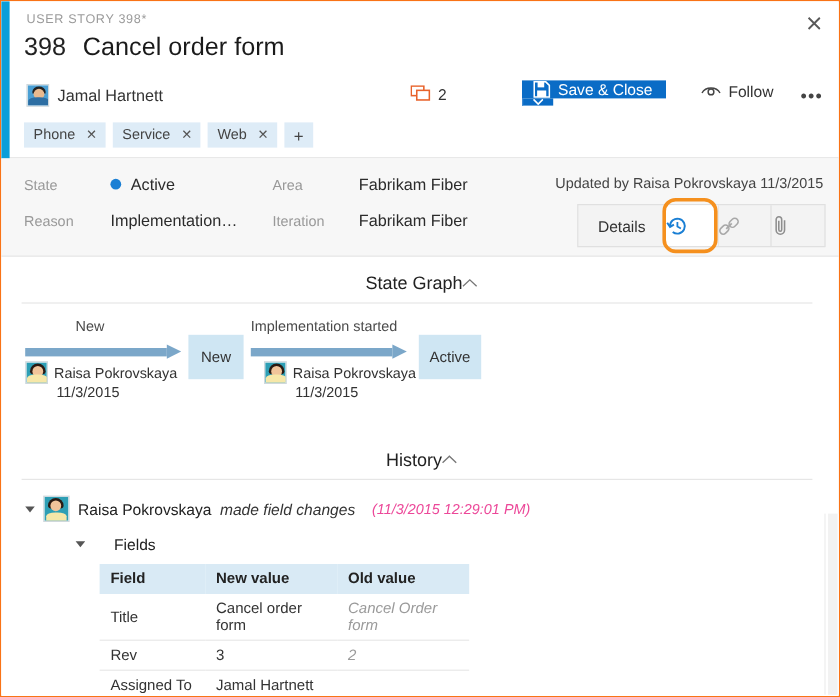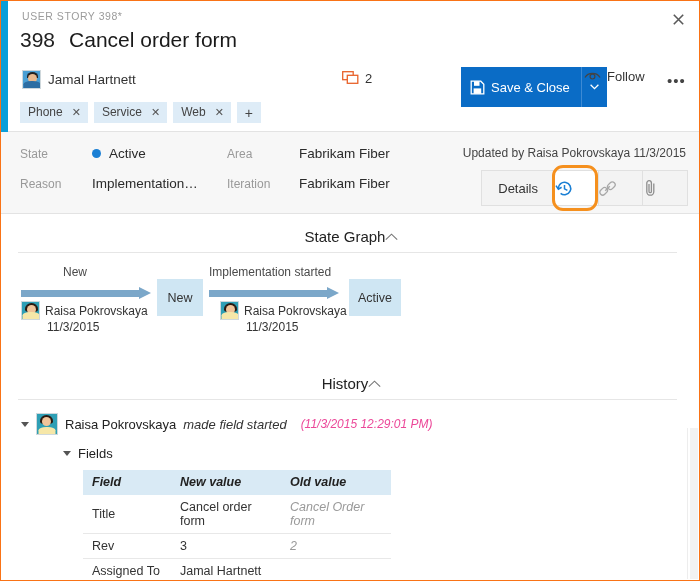--- a/index.html
+++ b/index.html
@@ -74,22 +74,22 @@
   .av-raisa .head { left:5px; top:3px; width:9px; height:9px; background:#f0c49a; }
   .av-raisa .body { width:17px; height:7px; background:#f6e7a8; }
 
   .discussion {
     position: absolute; left: 341px; top: 70px;
     display: flex; align-items: center; gap: 6px;
   }
   .discussion .cnt { font-size: 13px; color: #333; }
 
   .save-grp {
-    position: absolute; left: 460px; top: 66px;
-    display: flex; height: 40px;
+    position: absolute; left: 434px; top: 66px;
+    display: flex; height: 16px; flex-direction: column;
   }
   .save-btn {
     background: #0a6cc6; color: #fff;
     display: flex; align-items: center; gap: 6px;
     padding: 0 11px 0 9px; font-size: 13px; cursor: pointer;
   }
   .save-split {
     background: #0a6cc6; width: 26px;
     display: flex; align-items: center; justify-content: center;
     border-left: 1px solid #3d8ad4; color: #fff; font-size: 9px; cursor:pointer;
@@ -185,27 +185,27 @@
 
   
   .hist-entry { margin-top: 13px; padding-left: 20px; }
   .hist-line { display: flex; align-items: center; gap: 7px; }
   .tri { width:0;height:0;border-left:4.5px solid transparent;border-right:4.5px solid transparent;
          border-top:5.5px solid #555; cursor:pointer; flex:0 0 auto; }
   .hist-name { font-size: 13px; color: #222; }
   .hist-action { font-size: 13px; color: #333; font-style: italic; }
   .hist-time { font-size: 12px; color: #ec4899; font-style: italic; margin-left: 7px; }
 
-  .fields-node { margin: 11px 0 0 42px; display: flex; align-items: center; gap: 7px; }
+  .fields-node { margin: 11px 0 0 42px; display: flex; align-items: center; gap: 24px; }
   .fields-node .lab { font-size: 13px; color: #222; }
 
   table.changes { margin: 9px 0 0 62px; border-collapse: collapse; }
   table.changes th {
     background: #d9eaf5; color: #222; font-size: 12.5px; font-weight: bold;
-    text-align: left; padding: 5px 8px 6px 9px; font-style: italic;
+    text-align: left; padding: 5px 8px 6px 9px;
   }
   table.changes td {
     font-size: 12.5px; color: #333; padding: 5px 8px 5px 9px;
     border-bottom: 1px solid #e8e8e8;
   }
   table.changes td.old { color: #9a9a9a; font-style: italic; }
   table.changes th.c0, table.changes td.c0 { width: 88px; }
   table.changes th.c1, table.changes td.c1 { width: 110px; }
   table.changes th.c2, table.changes td.c2 { width: 110px; }
 
@@ -425,21 +425,21 @@
       <div class="hist-entry">
         <div class="hist-line">
           <span class="tri"></span>
           <span class="avatar av-raisa" style="width:22px;height:22px;">
             <span class="bg"></span>
               <span class="hair"></span>
               <span class="head"></span>
               <span class="body"></span>
           </span>
           <span class="hist-name">Raisa Pokrovskaya</span>
-          <span class="hist-action">made field started</span>
+          <span class="hist-action">made field changes</span>
           <span class="hist-time">(11/3/2015 12:29:01 PM)</span>
         </div>
 
         <div class="fields-node">
           <span class="tri"></span>
           <span class="lab">Fields</span>
         </div>
 
         <table class="changes">
           <thead>

